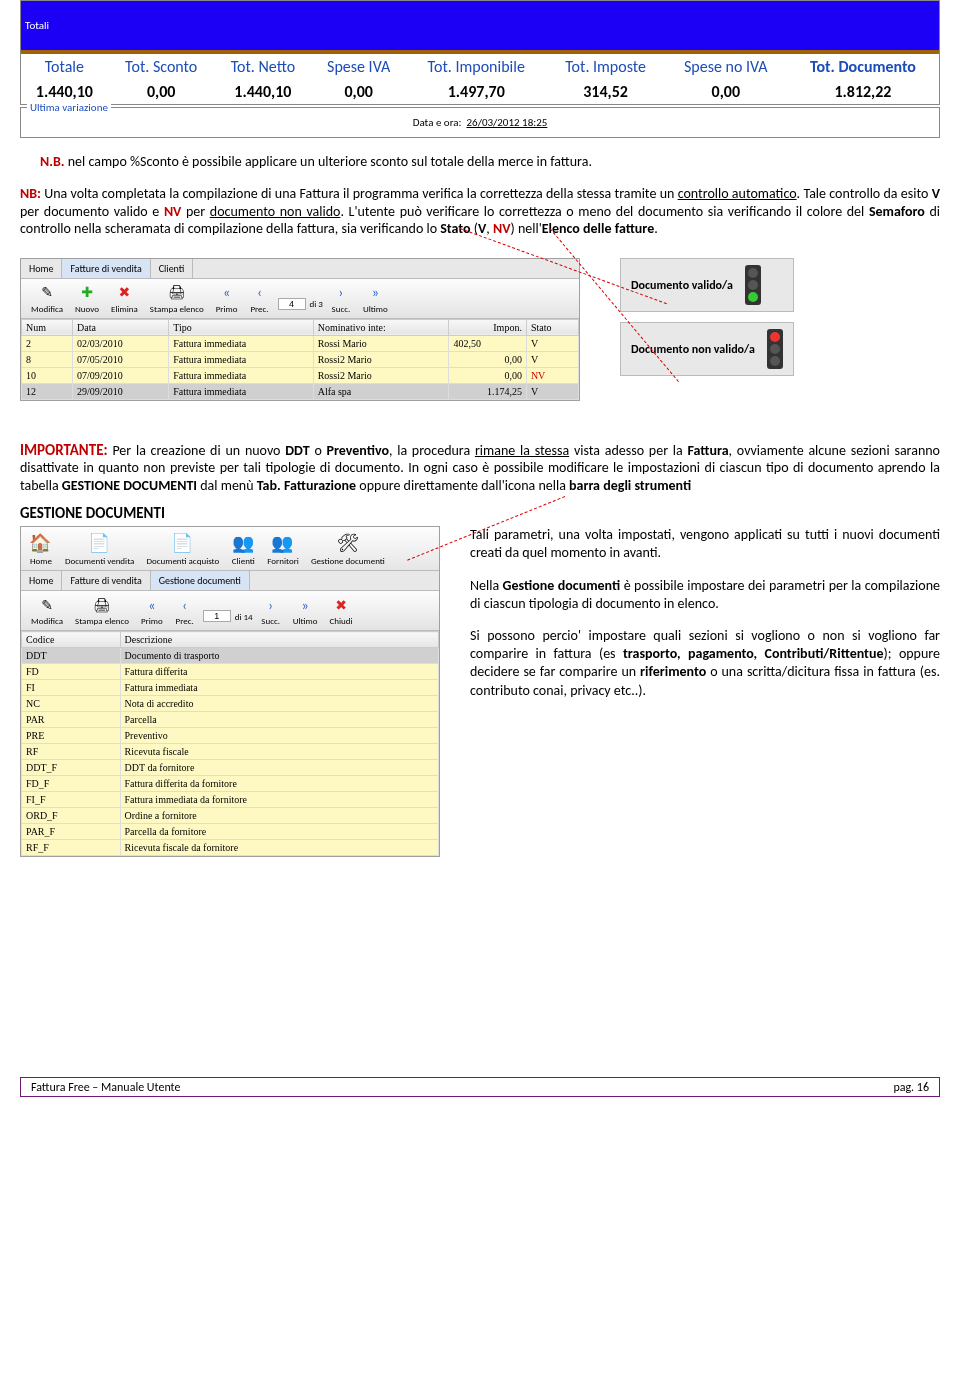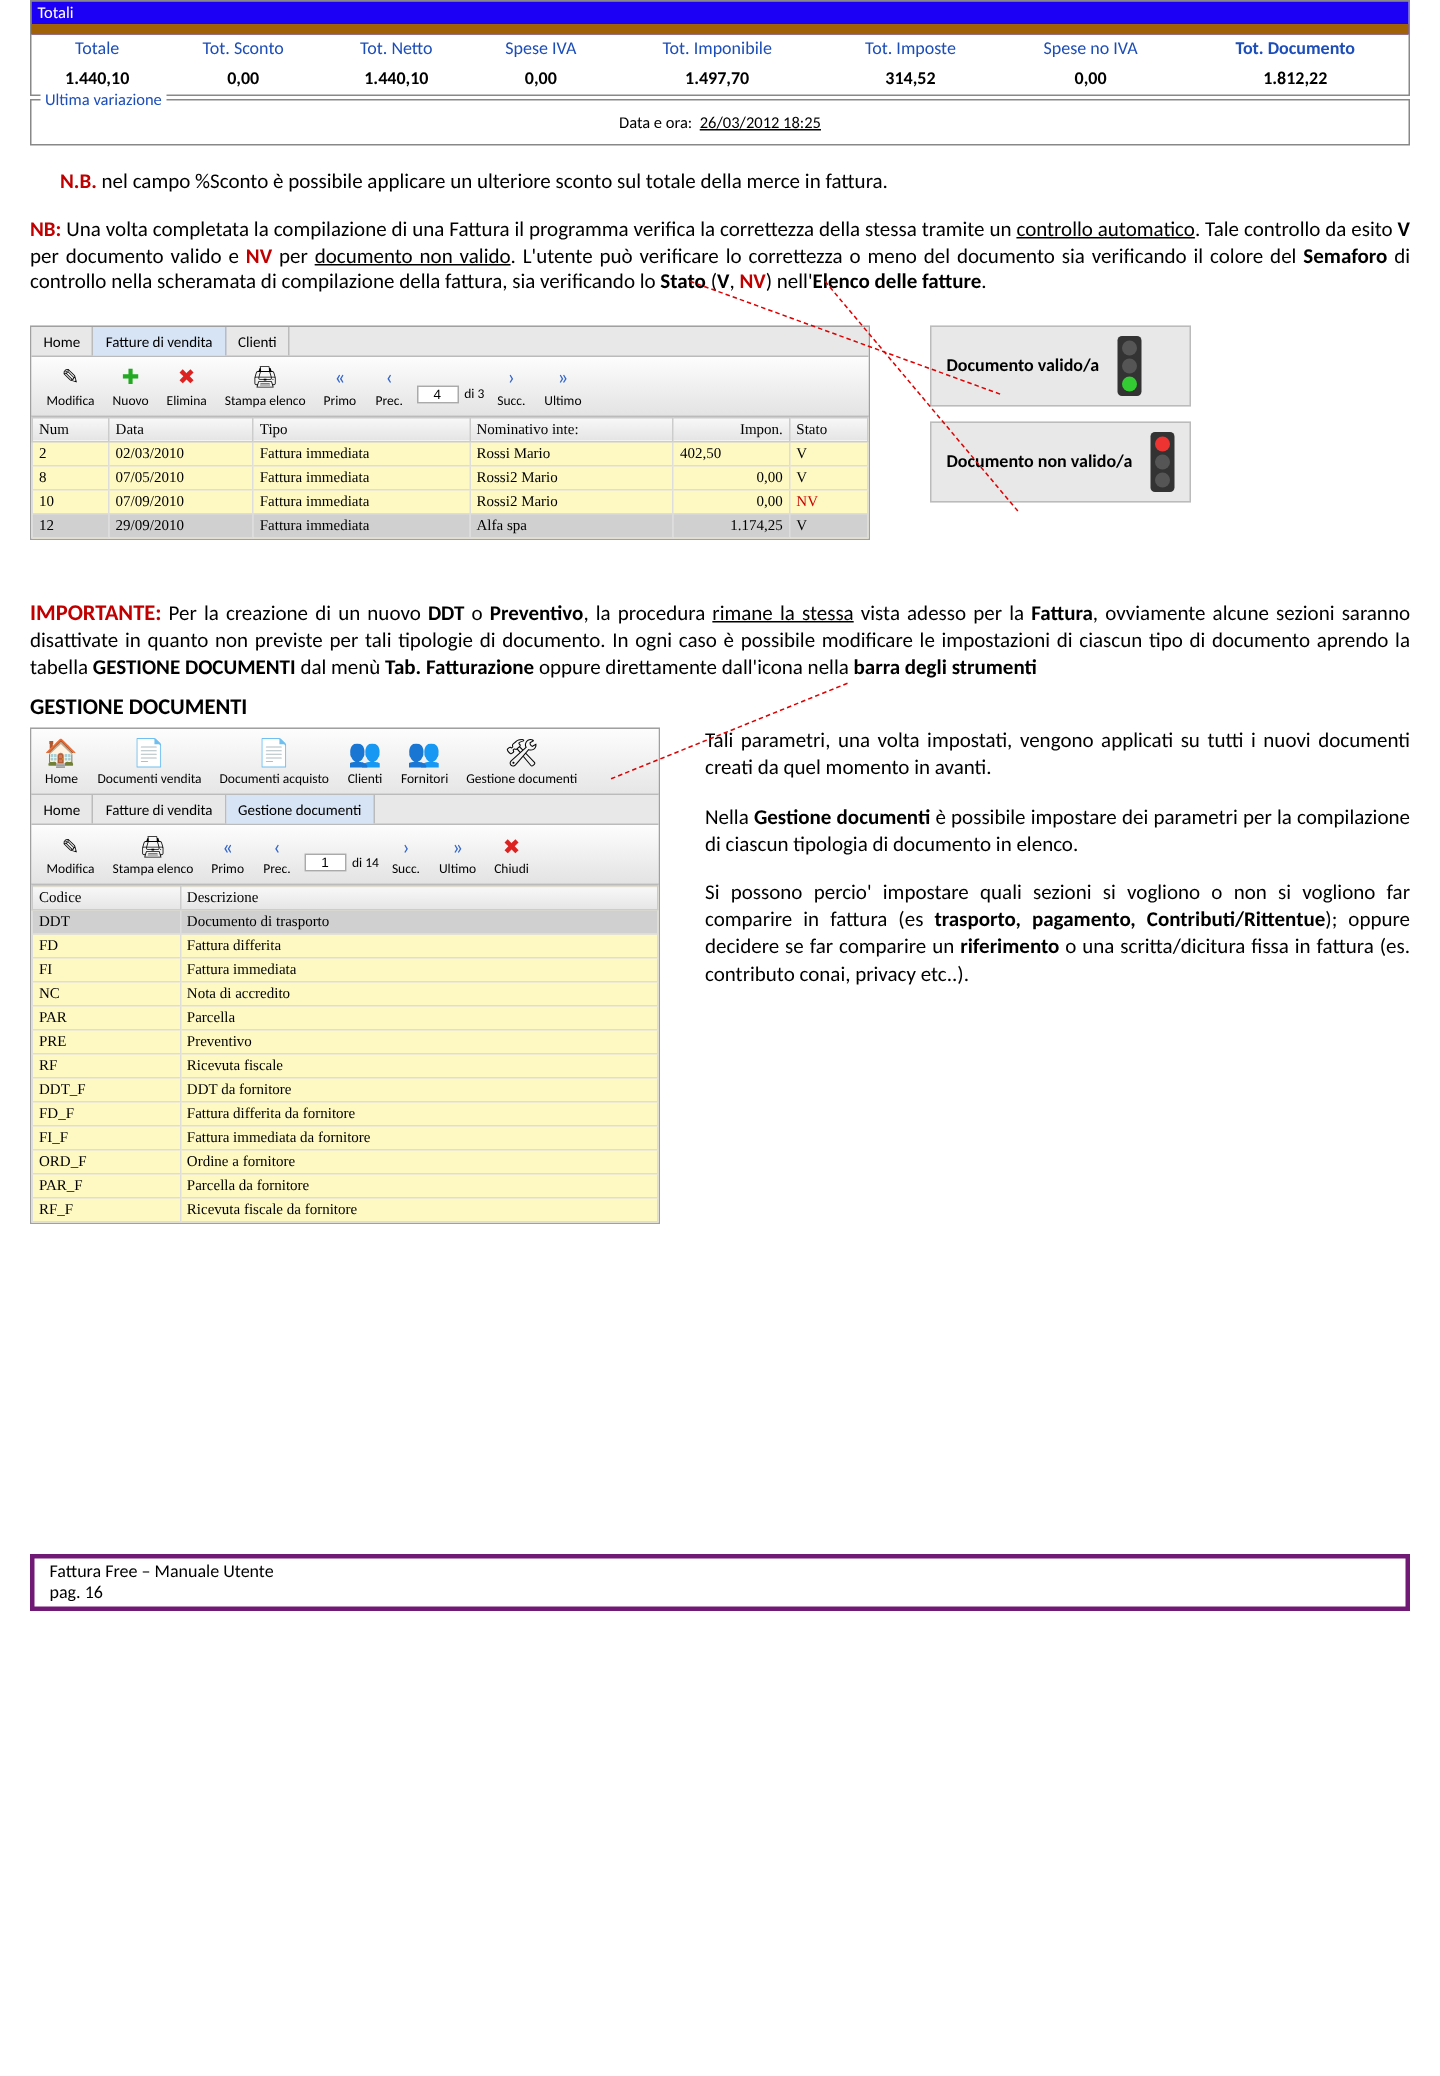--- a/index.html
+++ b/index.html
@@ -1,19 +1,19 @@
 <!DOCTYPE html>
 <html><head>
 <meta charset="utf-8">
 <style>
   * { box-sizing: border-box; margin: 0; padding: 0; }
   body { font-family: Calibri, Arial, sans-serif; font-size: 13px; color: #000; background: #fff; width: 960px; margin: 0 auto; padding: 0 20px; }
   .totali-box { border: 1px solid #888; margin-bottom: 2px; }
-  .totali-title { background: #1c00f5; color: #fff; font-size: 11px; padding: 1px 4px; border-bottom: 7px solid #a16207; }
-  .totali-table { width: 100%; border-collapse: collapse; font-size: 12px; }
+  .totali-title { background: #1c00f5; color: #fff; font-size: 11px; padding: 18px 4px; border-bottom: 4px solid #a16207; }
+  .totali-table { width: 100%; border-collapse: collapse; font-size: 16px; }
   .totali-table th { color: #1c4db8; font-weight: normal; text-align: center; padding: 3px 4px; }
   .totali-table td { text-align: center; font-weight: bold; padding: 3px 4px; }
   .ultima-box { border: 1px solid #888; position: relative; padding: 8px 4px; margin-bottom: 10px; }
   .ultima-label { position: absolute; top: -7px; left: 6px; background: #fff; padding: 0 3px; color: #1c4db8; font-size: 11px; }
   .ultima-content { text-align: center; font-size: 11px; }
   .ultima-content .underline { text-decoration: underline; }
   .nb-line { color: #c00000; font-weight: bold; font-size: 14px; margin: 15px 20px; }
   .nb-line .normal { color: #000; font-weight: normal; }
   .para { font-size: 14px; text-align: justify; margin: 12px 0; line-height: 1.25; }
   .red { color: #c00000; font-weight: bold; }
@@ -43,21 +43,21 @@
   .importante { margin: 40px 0 10px; font-size: 14px; text-align: justify; line-height: 1.25; }
   .importante b.head { color: #c00000; font-size: 15px; }
   .gd-title { font-weight: bold; font-size: 15px; margin: 10px 0 4px; }
   .gd-row { display: flex; gap: 30px; align-items: flex-start; position: relative; }
   .gd-right { flex: 1; font-size: 14px; text-align: justify; line-height: 1.3; }
   .gd-right p { margin-bottom: 14px; }
   .app-window2 { border: 1px solid #a0a0a0; background: #f4f4f4; font-size: 10px; width: 420px; }
   .big-toolbar { display: flex; background: linear-gradient(#fdfdfd,#e6e6e6); border-bottom: 1px solid #bbb; padding: 2px; }
   .big-btn { display: flex; flex-direction: column; align-items: center; padding: 2px 6px; font-size: 9px; }
   .big-btn .ico { width: 24px; height: 24px; font-size: 18px; display:flex;align-items:center;justify-content:center; }
-  .footer { border: 3px solid #701a75; padding: 2px 10px; display: flex; justify-content: space-between; font-size: 12px; margin-top: 220px; flex-direction: column; }
+  .footer { border: 1px solid #701a75; padding: 2px 10px; display: flex; justify-content: space-between; font-size: 12px; margin-top: 220px; }
 </style>
 </head>
 <body>
 
 <div class="totali-box">
   <div class="totali-title">Totali</div>
   <table class="totali-table">
     <tbody>
         <tr>
       <th>Totale</th>

